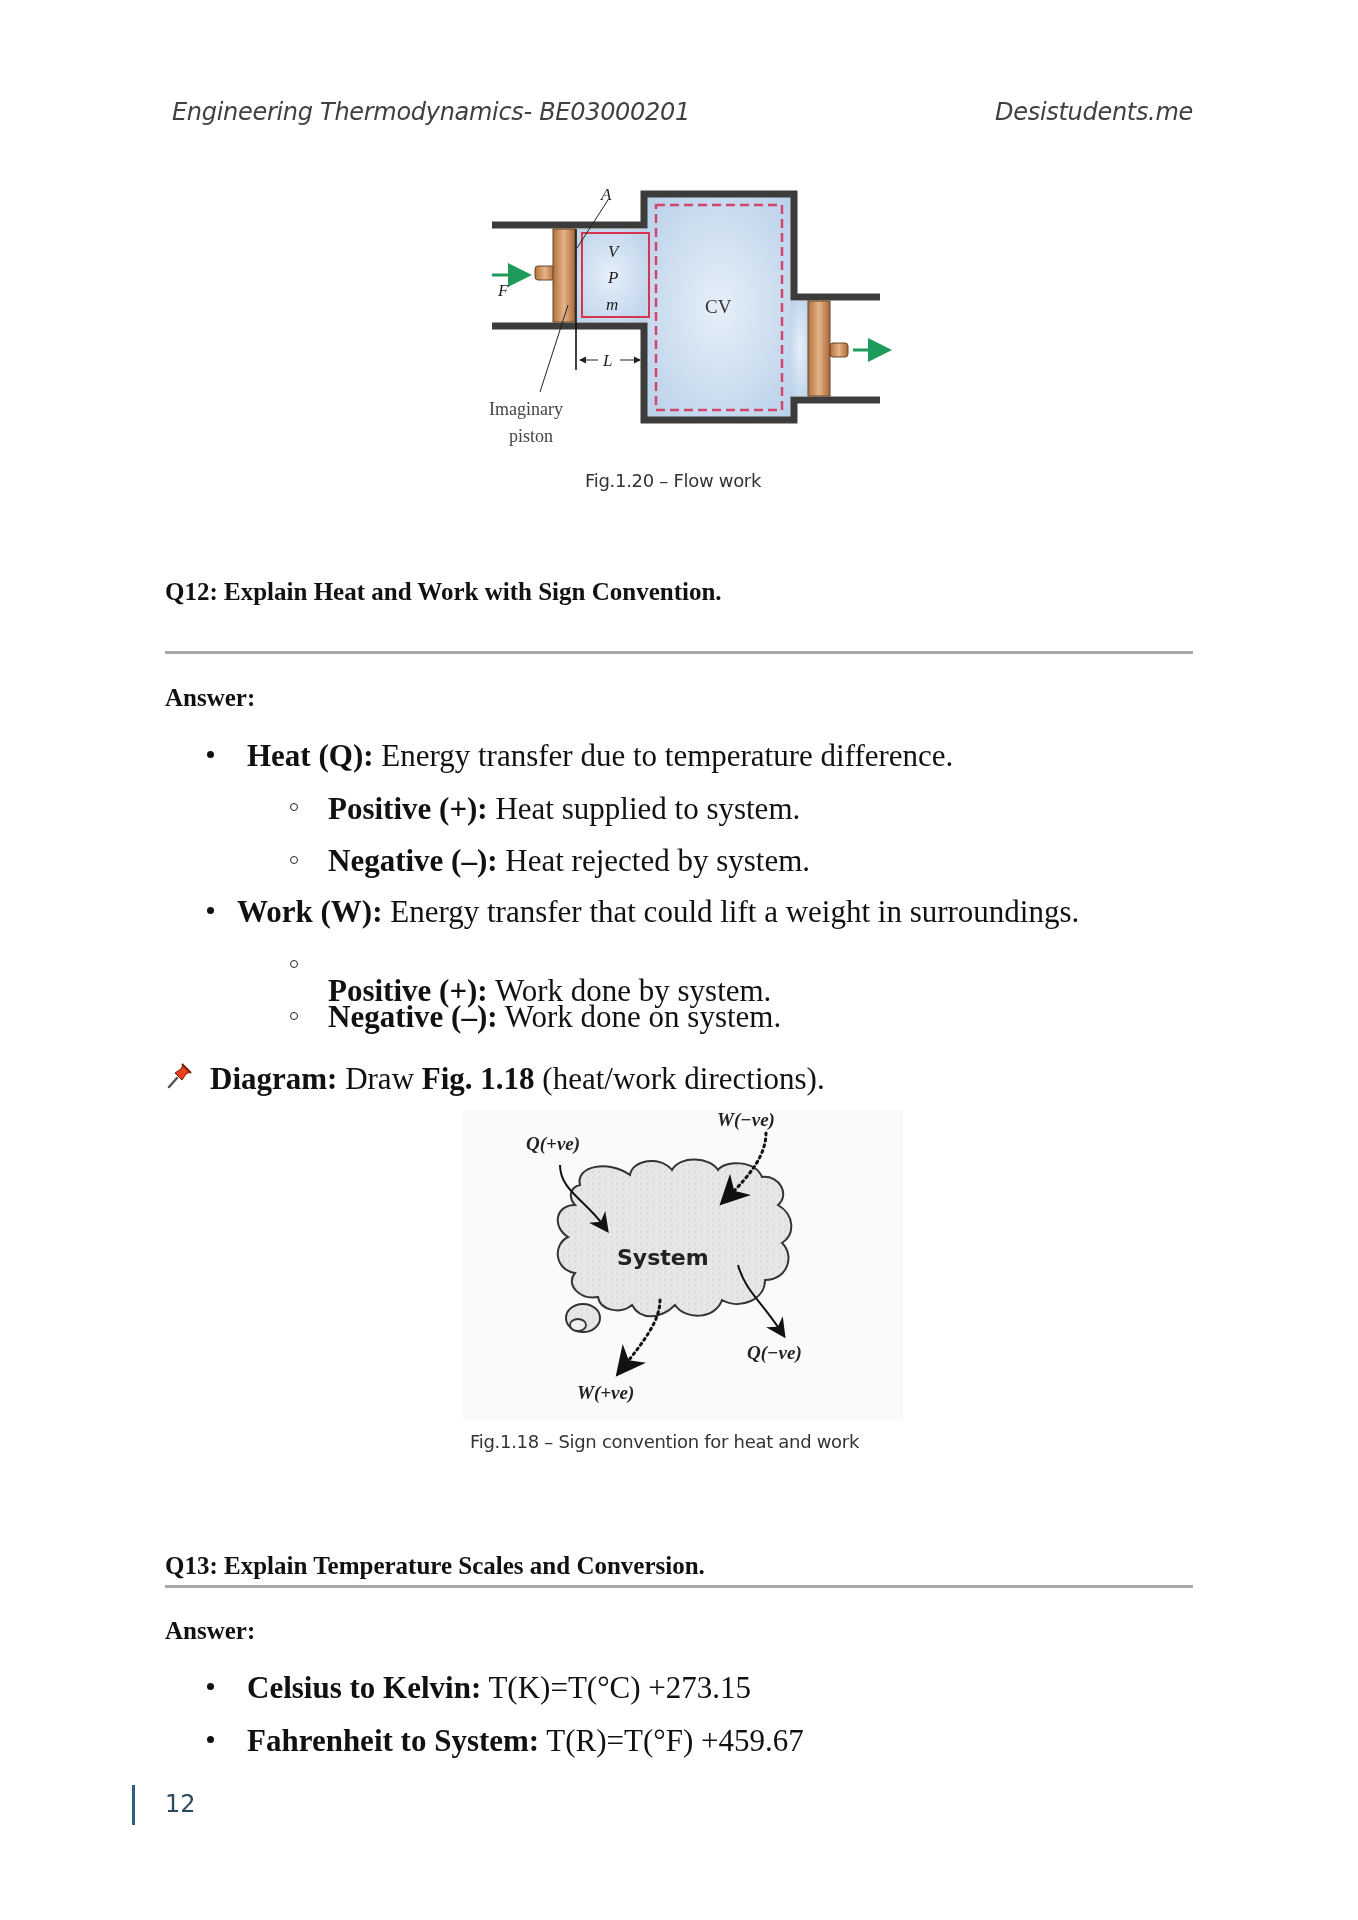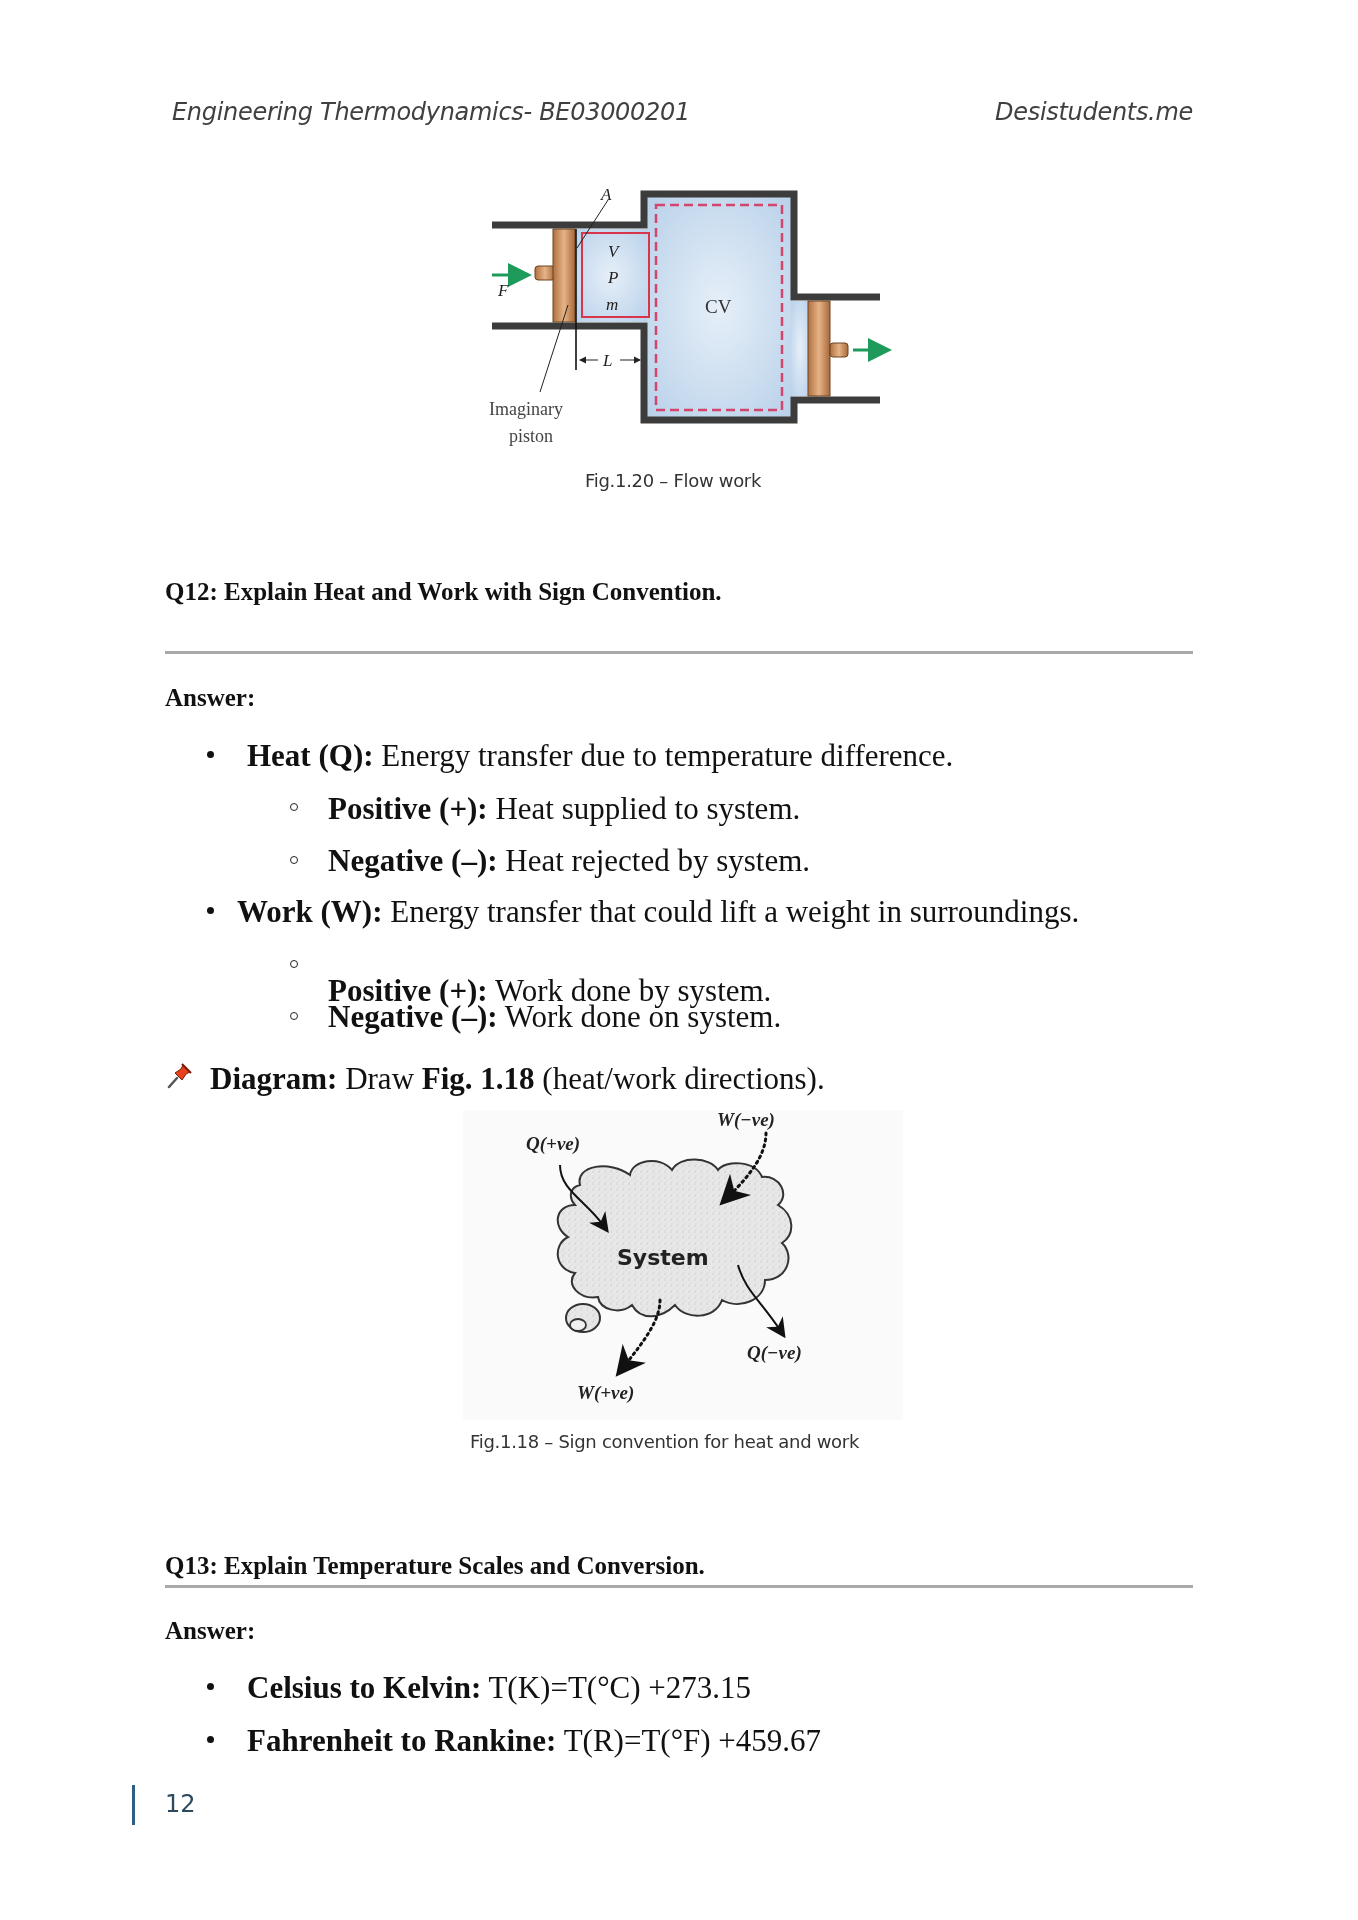--- a/index.html
+++ b/index.html
@@ -165,18 +165,18 @@
 <div class="rule" style="top:1585px;"></div>
 <div class="abs serif ans" style="left:165px; top:1617px;">Answer:</div>
 
 <div>
   <div class="bullet-dot" style="left:207px; top:1683px;"></div>
   <div class="abs serif" style="left:247px; top:1670px;">
     <span class="b">Celsius to Kelvin:</span><span> T(K)=T(°C) +273.15</span>
   </div>
   <div class="bullet-dot" style="left:207px; top:1736px;"></div>
   <div class="abs serif" style="left:247px; top:1723px;">
-    <span class="b">Fahrenheit to Rankine:</span><span> T(R)=T(°F) +459.67</span>
+    <span class="b">Fahrenheit to System:</span><span> T(R)=T(°F) +459.67</span>
   </div>
 </div>
 
 <div class="pagebar"></div>
 <div class="abs pagenum">12</div>
 
 </body></html>

